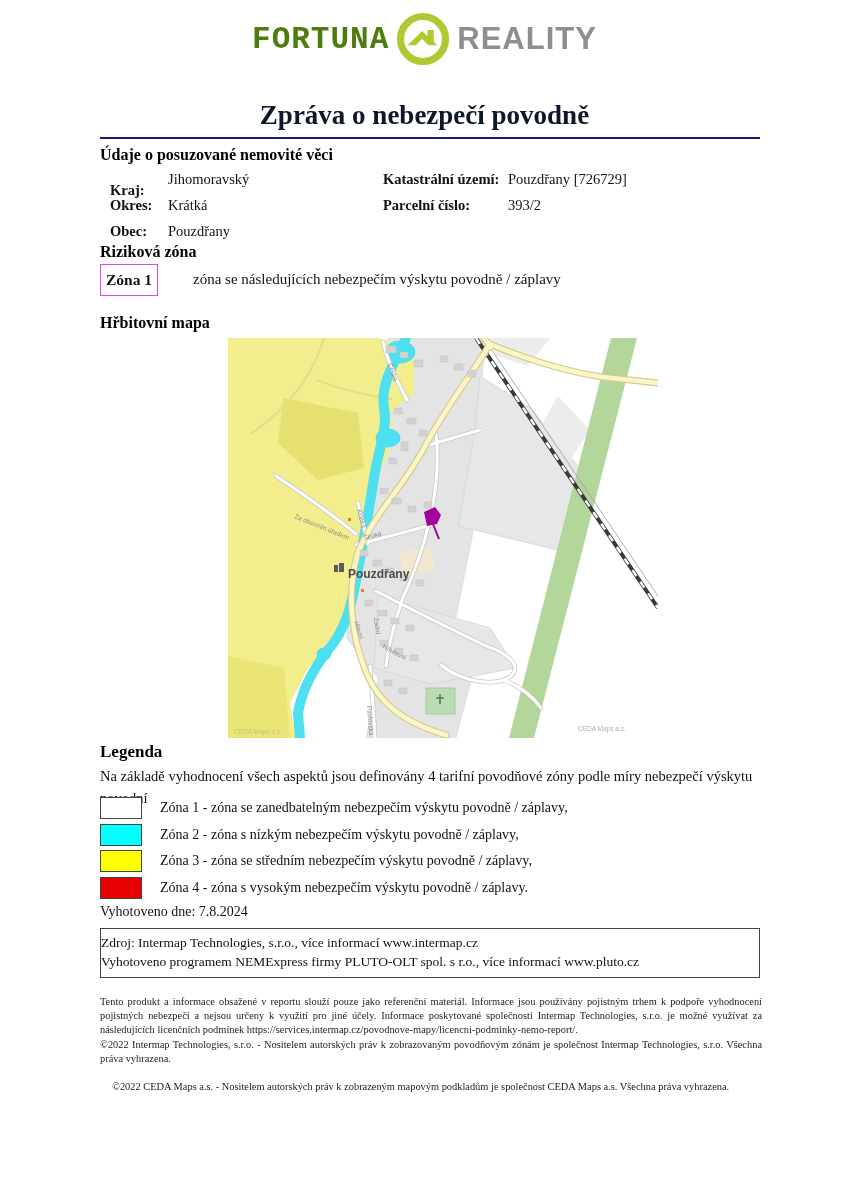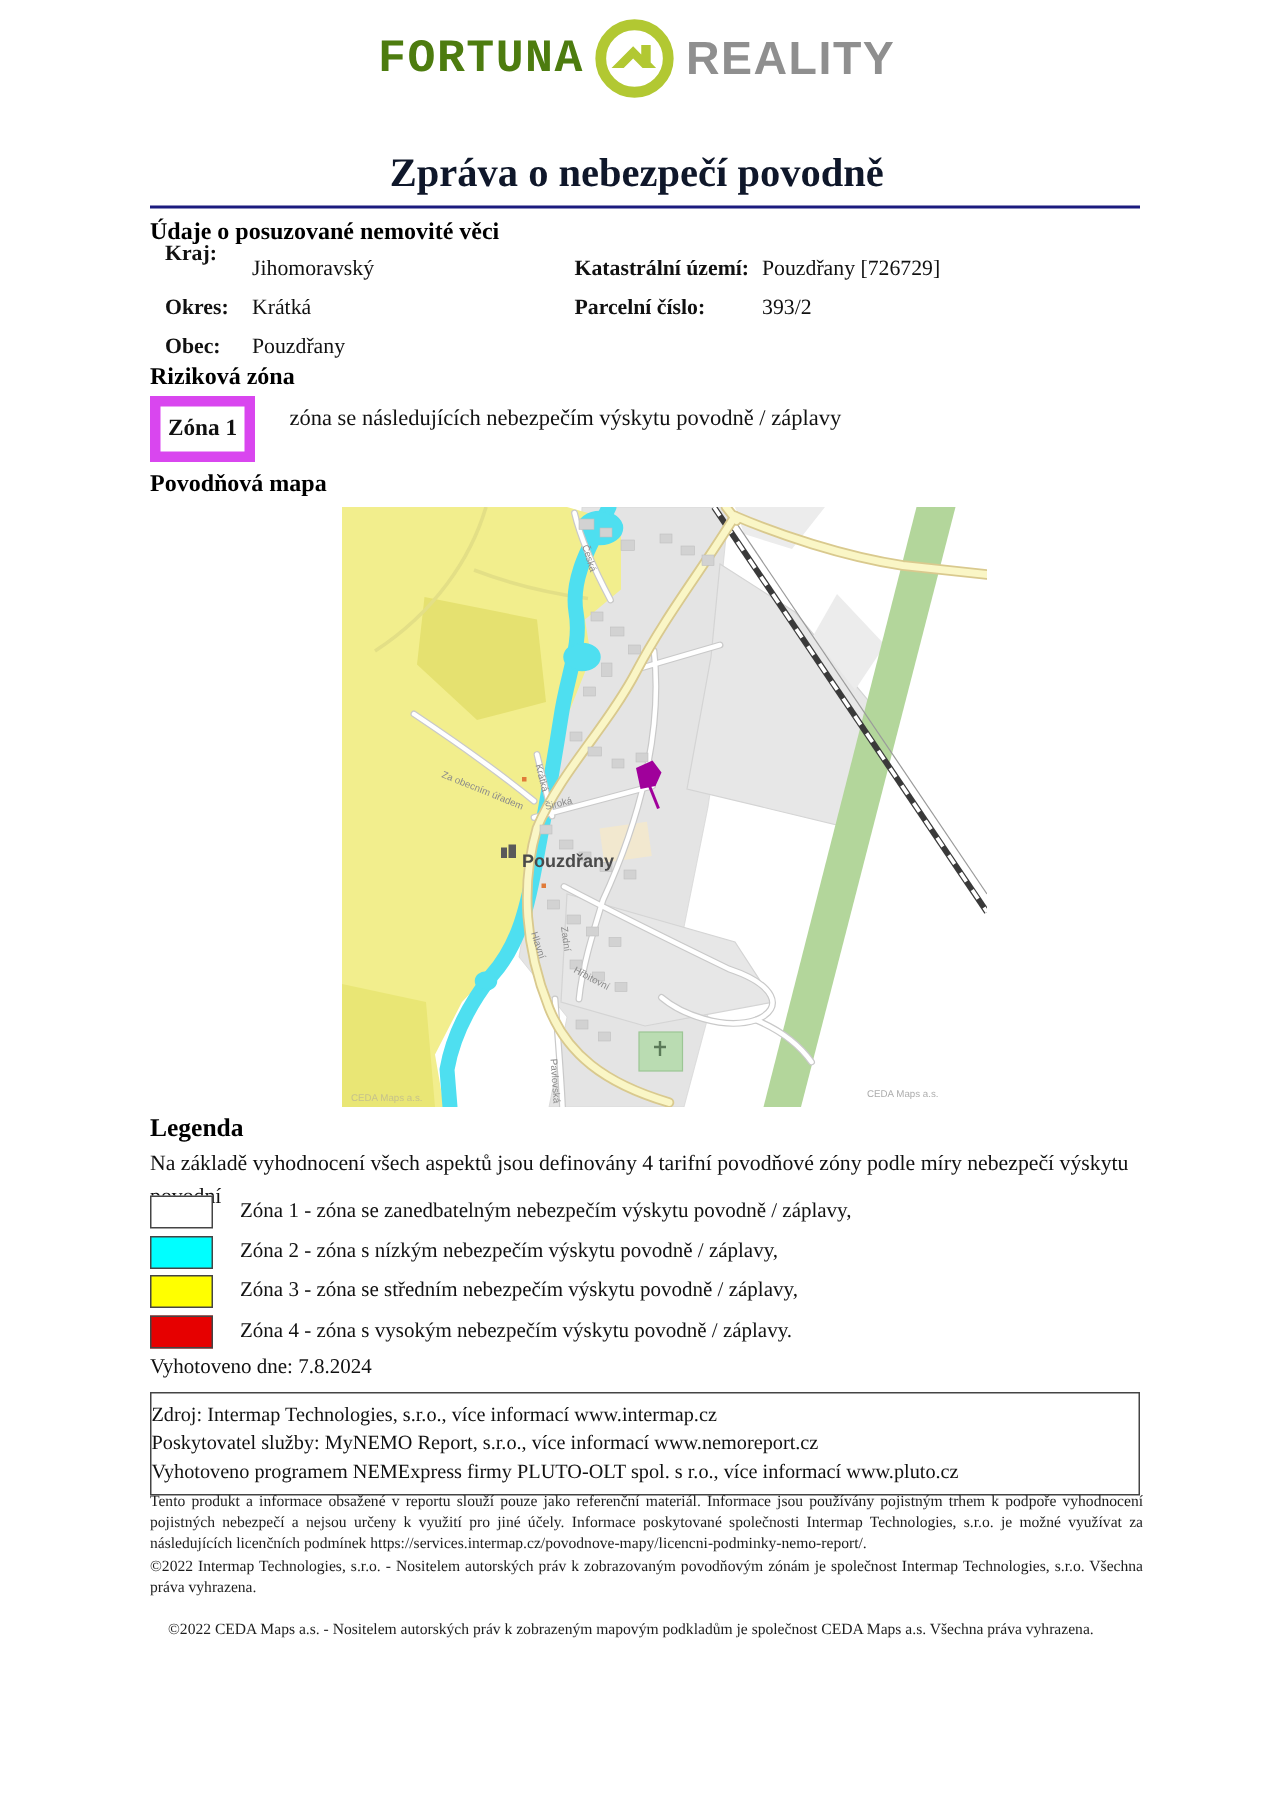--- a/index.html
+++ b/index.html
@@ -11,21 +11,21 @@
         font-family:"Liberation Sans", sans-serif;font-weight:bold;font-size:31px;letter-spacing:1px;}
   .logo .green{color:#4d7c0f;font-family:Liberation Mono, monospace;}
   .logo .gray{color:#8f8f8f;}
   .logo svg{margin:0 7px;}
   
   .title{top:100px;left:0;width:849px;text-align:center;font-size:27px;font-weight:bold;color:#0f172a;}
   .title-rule{top:137px;left:100px;width:660px;height:0;border-top:2px solid #1b1b7e;}
   .h2{font-size:16px;font-weight:bold;color:#000;}
   .field-label{font-weight:bold;font-size:14.5px;}
   .field-value{font-size:14.5px;}
-  .zone-box{top:264px;left:100px;width:56px;height:30px;border:7px solid #d946ef;
+  .zone-box{top:264px;left:100px;width:56px;height:30px;border:1px solid #d946ef;
             display:flex;align-items:center;justify-content:center;font-weight:bold;font-size:15.5px;}
   .zone-desc{top:271px;left:193px;font-size:15px;}
   
   .legend-intro{top:765px;left:100px;width:662px;font-size:14.5px;line-height:1.55;}
   .sw{width:40px;height:20px;border:1px solid #444;}
   .legend-label{font-size:14px;}
   .sw1{background:#ffffff;} .sw2{background:#00ffff;} .sw3{background:#ffff00;} .sw4{background:#e60000;}
   
   .source-box{top:928px;left:100px;width:658px;border:1px solid #444;text-align:left;
               font-size:13.5px;padding:4px 0 6px 0;line-height:19px;}
@@ -43,37 +43,37 @@
     <path d="M13 37 L29 21 L35 27 L35 20 L42 20 L42 33 L46 37 L36 37 L29 30 L22 37 Z" fill="#b2c832"></path>
   </svg>
   <span class="gray">REALITY</span>
 </div>
 
 <div class="abs title">Zpráva o nebezpečí povodně</div>
 <div class="abs title-rule"></div>
 
 <div class="abs h2" style="top:146px;left:100px;">Údaje o posuzované nemovité věci</div>
 
-<span class="abs field-label" style="top:161px;left:110px;">Kraj:</span>
+<span class="abs field-label" style="top:182px;left:110px;">Kraj:</span>
 <span class="abs field-value" style="top:171px;left:168px;">Jihomoravský</span>
 <span class="abs field-label" style="top:197px;left:110px;">Okres:</span>
 <span class="abs field-value" style="top:197px;left:168px;">Krátká</span>
 <span class="abs field-label" style="top:223px;left:110px;">Obec:</span>
 <span class="abs field-value" style="top:223px;left:168px;">Pouzdřany</span>
 
 <span class="abs field-label" style="top:171px;left:383px;">Katastrální území:</span>
 <span class="abs field-value" style="top:171px;left:508px;">Pouzdřany [726729]</span>
 <span class="abs field-label" style="top:197px;left:383px;">Parcelní číslo:</span>
 <span class="abs field-value" style="top:197px;left:508px;">393/2</span>
 
 <div class="abs h2" style="top:243px;left:100px;">Riziková zóna</div>
 <div class="abs zone-box">Zóna 1</div>
 <div class="abs zone-desc">zóna se následujících nebezpečím výskytu povodně / záplavy</div>
 
-<div class="abs h2" style="top:314px;left:100px;">Povodňová mapa</div>
+<div class="abs h2" style="top:314px;left:100px;">Hřbitovní mapa</div>
 
 <div class="abs map-wrap">
 <svg width="430" height="400" viewBox="0 0 430 400">
   <rect x="0" y="0" width="430" height="400" fill="#ffffff"></rect>
 
   <g>
     <polygon fill="#e4e4e4" stroke="#d6d6d6" stroke-width="0.5" points="160,0 258,0 252,60 256,120 244,200 228,280 244,340 228,400 138,400 150,340 118,300 128,240 140,180 152,120 157,60"></polygon>
     <polygon fill="#e7e7e7" stroke="#d4d4d4" stroke-width="0.8" points="252,38 302,70 360,140 330,212 230,188 246,100"></polygon>
     <polygon fill="#ececec" points="262,0 322,0 300,28 268,18"></polygon>
     <polygon fill="#ececec" points="330,58 362,92 342,122 314,86"></polygon>
@@ -223,19 +223,18 @@
 <div class="abs legend-label" style="top:827px;left:160px;">Zóna 2 - zóna s nízkým nebezpečím výskytu povodně / záplavy,</div>
 <div class="abs sw sw3" style="top:850px;left:100px;"></div>
 <div class="abs legend-label" style="top:853px;left:160px;">Zóna 3 - zóna se středním nebezpečím výskytu povodně / záplavy,</div>
 <div class="abs sw sw4" style="top:877px;left:100px;"></div>
 <div class="abs legend-label" style="top:880px;left:160px;">Zóna 4 - zóna s vysokým nebezpečím výskytu povodně / záplavy.</div>
 
 <div class="abs" style="top:904px;left:100px;font-size:14px;">Vyhotoveno dne: 7.8.2024</div>
 
 <div class="abs source-box">
   <div>Zdroj: Intermap Technologies, s.r.o., více informací www.intermap.cz</div>
-  <div>Poskytovatel služby: MyNEMO Report, s.r.o., více informací www.nemoreport.cz</div>
   <div>Vyhotoveno programem NEMExpress firmy PLUTO-OLT spol. s r.o., více informací www.pluto.cz</div>
 </div>
 
 <p class="abs fineprint" style="top:995px;margin:0;">Tento produkt a informace obsažené v reportu slouží pouze jako referenční materiál. Informace jsou používány pojistným trhem k podpoře vyhodnocení pojistných nebezpečí a nejsou určeny k využití pro jiné účely. Informace poskytované společnosti Intermap Technologies, s.r.o. je možné využívat za následujících licenčních podmínek https://services.intermap.cz/povodnove-mapy/licencni-podminky-nemo-report/.</p>
 <p class="abs fineprint" style="top:1038px;margin:0;">©2022 Intermap Technologies, s.r.o. - Nositelem autorských práv k zobrazovaným povodňovým zónám je společnost Intermap Technologies, s.r.o. Všechna práva vyhrazena.</p>
 <p class="abs fineprint" style="top:1068px;margin:12px;">©2022 CEDA Maps a.s. - Nositelem autorských práv k zobrazeným mapovým podkladům je společnost CEDA Maps a.s. Všechna práva vyhrazena.</p>
 
 </body></html>

